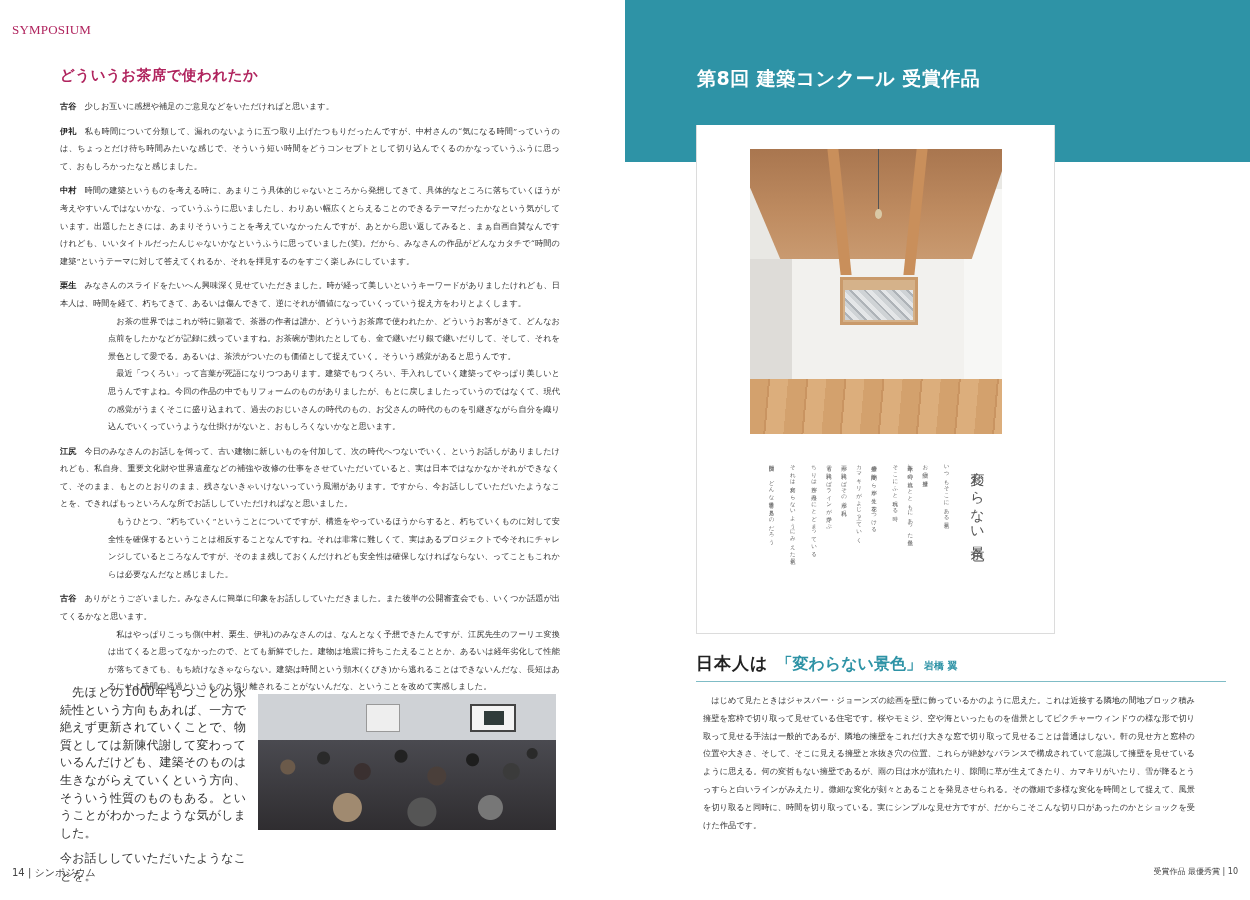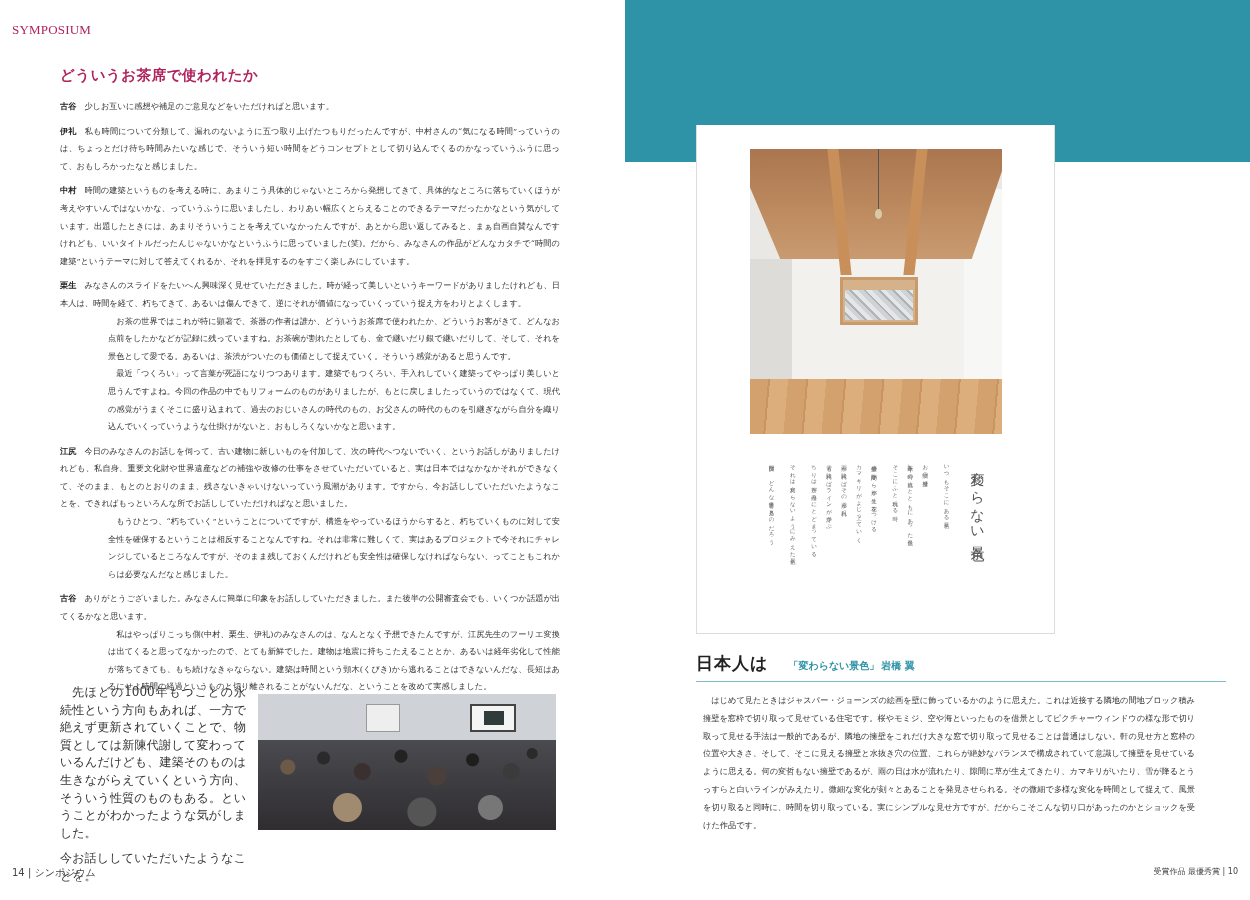--- a/index.html
+++ b/index.html
@@ -112,21 +112,21 @@
   .poem-title {
     writing-mode: vertical-rl; font-size: 14px; color: #555; letter-spacing: 2px; margin-left: 12px;
   }
   .poem-line {
     writing-mode: vertical-rl; font-size: 5.5px; color: #666; letter-spacing: 0.8px; line-height: 9px;
   }
   .poem-gap { width: 6px; }
 
   .award-heading { position: absolute; left: 71px; top: 652px; width: 530px; border-bottom: 1.5px solid #7fbcc6; padding-bottom: 6px; }
   .award-rank { font-family: "DejaVu Serif", serif; font-size: 17px; color: #222; font-weight: bold; letter-spacing: 1px; }
-  .award-work { font-family: "DejaVu Sans", sans-serif; font-size: 10px; color: #2e93a6; margin-left: 20px; font-weight: bold; }
+  .award-work { font-family: "DejaVu Sans", sans-serif; font-size: 16px; color: #2e93a6; margin-left: 8px; font-weight: bold; }
   .award-author { font-family: "DejaVu Sans", sans-serif; font-size: 10px; color: #2e93a6; margin-left: 2px; font-weight: bold; }
   .award-body {
     position: absolute; left: 78px; top: 692px; width: 492px;
     font-size: 8.2px; line-height: 17.8px; color: #333; text-align: justify; text-indent: 1em;
   }
 </style>
 </head>
 <body>
 
 <div class="page page-left">
@@ -179,20 +179,21 @@
         </div>
       <div class="crowd"></div>
     </div>
   </div>
 
   <div class="page-footer-left">14 | シンポジウム</div>
 </div>
 
 <div class="page page-right">
   <div class="teal-band"></div>
+  <h2 class="feature-title">第8回 建築コンクール 受賞作品</h2>
 
   <div class="feature-card">
     <div class="room-photo" title="interior room with wooden ceiling">
       <div class="wall-left"></div>
       <div class="wall-back"></div>
       <div class="wall-right"></div>
       <div class="ceiling"></div>
       <div class="beam b1"></div>
       <div class="beam b2"></div>
       <div class="lamp"></div>

